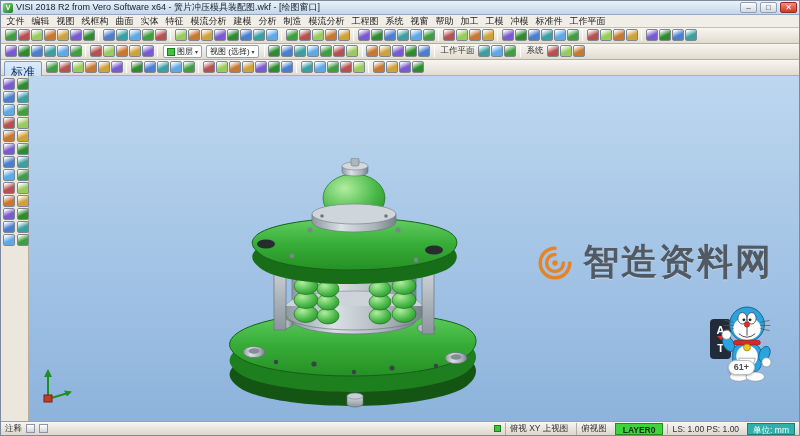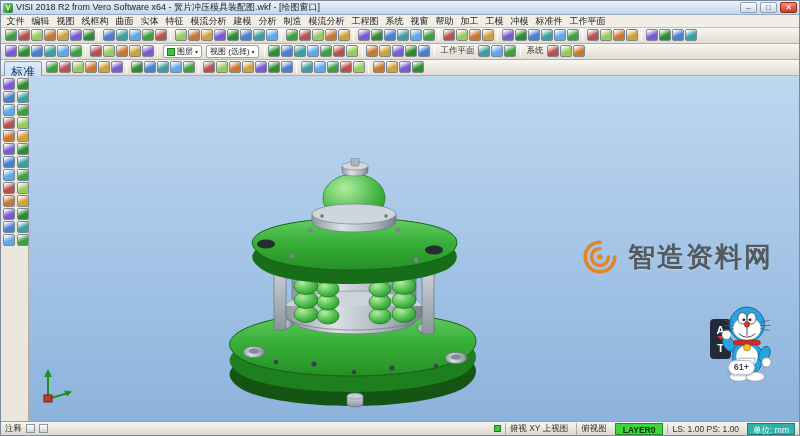--- a/index.html
+++ b/index.html
@@ -44,21 +44,21 @@
     margin-right:3px;flex:none;}
   
   .main{flex:1;display:flex;min-height:0;}
   .left-toolbar{width:28px;flex:none;background:#ebe7dc;border-right:1px solid #b6af9f;
     display:grid;grid-template-columns:13px 13px;align-content:start;gap:1px;padding:2px 0 0 1px;}
   .viewport{flex:1;position:relative;overflow:hidden;
     background:linear-gradient(180deg,#bed7ef 0%,#a7c7e7 45%,#8db3dc 100%);}
   .model{position:absolute;left:185px;top:82px;width:280px;height:270px;}
   
   .watermark{position:absolute;right:26px;top:162px;display:flex;align-items:center;gap:9px;opacity:.95;}
-  .watermark .wmtext{font-size:27px;font-weight:bold;color:#4e545b;letter-spacing:2px;
+  .watermark .wmtext{font-size:36px;font-weight:bold;color:#4e545b;letter-spacing:2px;
     text-shadow:0 1px 1px rgba(255,255,255,.35);}
   
   .doraemon{position:absolute;right:26px;bottom:28px;width:52px;height:88px;}
   .overlay-panel{position:absolute;right:68px;bottom:62px;width:21px;height:40px;
     background:rgba(18,23,34,.88);border-radius:4px;display:flex;flex-direction:column;
     align-items:center;justify-content:center;gap:2px;color:#fff;font-size:11px;font-weight:bold;}
   .overlay-panel .mark{width:0;height:0;border-left:4px solid transparent;border-right:4px solid transparent;
     border-top:4px solid #e03028;margin-top:-2px;}
   .badge{position:absolute;right:44px;bottom:46px;background:#fff;border:1px solid #b9bec4;
     border-radius:8px;padding:0 5px;font-size:9px;font-weight:bold;color:#4a4f55;line-height:13px;

